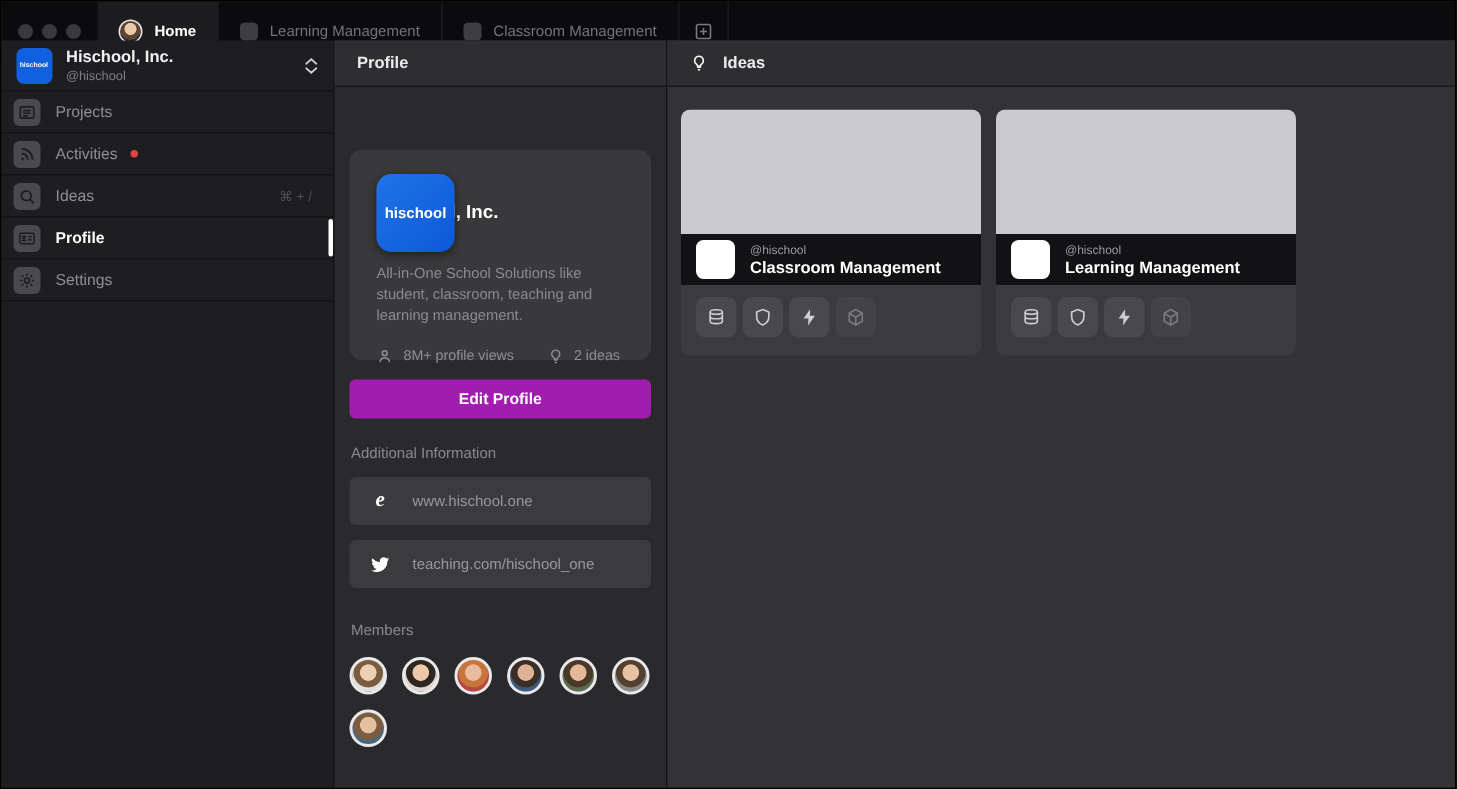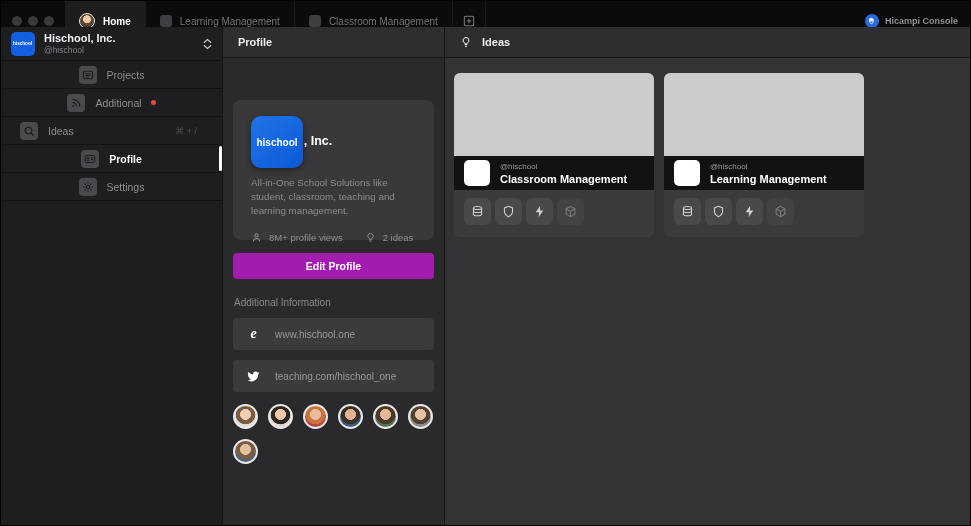--- a/index.html
+++ b/index.html
@@ -32,22 +32,22 @@
                border-bottom:1px solid #121214; }
   .ws-logo { width:24px; height:24px; border-radius:5px; background:#1160e0; flex:none;
              display:flex; align-items:center; justify-content:center;
              color:#fff; font-weight:bold; overflow:hidden; }
   .ws-logo span { font-size:10px; transform:scale(.46); white-space:nowrap; }
   .ws-name { font-size:11px; font-weight:bold; color:#f0f0f2; line-height:1.15; }
   .ws-handle { font-size:8.5px; color:#808084; }
   .ws-chevrons { margin-left:auto; color:#cfcfd3; display:flex; flex-direction:column; }
   .ws-chevrons svg { display:block; }
 
-  .nav-item { height:28px; display:flex; align-items:center; padding:0 19px;
-              border-bottom:1px solid #121214; position:relative; cursor:default;justify-content:center; }
+  .nav-item { height:28px; display:flex; align-items:center; padding:0 8px;
+              border-bottom:1px solid #121214; position:relative; cursor:default; }
   .nav-icon { width:18px; height:18px; border-radius:4px; background:#4a4a4e; flex:none;
               color:#1d1d1f; display:flex; align-items:center; justify-content:center; }
   .nav-label { margin-left:10px; font-size:10.5px; color:#8e8e92; }
   .nav-item.active .nav-label { color:#fafafa; font-weight:bold; }
   .nav-item.active::after { content:""; position:absolute; right:0; top:1px; bottom:1px;
                             width:3px; background:#fff; border-radius:2px; }
   .red-dot { width:5px; height:5px; border-radius:50%; background:#e04444; margin-left:9px; }
   .nav-shortcut { margin-left:auto; margin-right:6px; font-size:9px; color:#4e4e52; }
 
   
@@ -137,28 +137,20 @@
       <span>Classroom Management</span>
     </div>
     <div class="new-tab">
       <span>
         <svg width="14" height="14" viewBox="0 0 24 24" fill="none" stroke="currentColor" stroke-width="1.8">
             <rect x="4" y="4" width="16" height="16" rx="2"></rect>
             <path d="M12 8v8M8 12h8"></path>
           </svg>
       </span>
     </div>
-    <div class="brand">
-      <span class="brand-icon">
-        <svg width="9" height="9" viewBox="0 0 24 24" fill="none" stroke="currentColor" stroke-width="2.4" stroke-linecap="round" stroke-linejoin="round">
-            <path d="M7 11V5.5a1.2 1.2 0 012.4 0V10M9.4 10V3.8a1.2 1.2 0 012.4 0V10M11.8 10V4.6a1.2 1.2 0 012.4 0V10M14.2 10.5V6.4a1.2 1.2 0 012.4 0v5.1c0 3.6-2.2 6-4.8 6S7 15 7 11"></path>
-          </svg>
-      </span>
-      <span>Hicampi Console</span>
-    </div>
   </div>
 
   <div class="sidebar">
     <div class="workspace">
       <div class="ws-logo">
         <span>hischool</span>
       </div>
       <div>
         <div class="ws-name">Hischool, Inc.</div>
         <div class="ws-handle">@hischool</div>
@@ -187,21 +179,21 @@
       <span class="nav-label">Projects</span>
     </div>
 
     <div class="nav-item">
       <span class="nav-icon">
         <svg width="12" height="12" viewBox="0 0 24 24" fill="none" stroke="currentColor" stroke-width="2.4">
             <path d="M5 11a8 8 0 018 8M5 4.5A14.5 14.5 0 0119.5 19"></path>
             <circle cx="6" cy="18" r="1.8" fill="currentColor" stroke="none"></circle>
           </svg>
       </span>
-      <span class="nav-label">Additional</span>
+      <span class="nav-label">Activities</span>
       <span class="red-dot"></span>
     </div>
 
     <div class="nav-item">
       <span class="nav-icon">
         <svg width="12" height="12" viewBox="0 0 24 24" fill="none" stroke="currentColor" stroke-width="2.4">
             <circle cx="11" cy="11" r="6.5"></circle>
             <path d="M15.8 15.8L21 21"></path>
           </svg>
       </span>
@@ -277,20 +269,21 @@
       </div>
       <div class="link-row">
         <span class="link-ico">
           <svg width="13" height="13" viewBox="0 0 24 24" fill="currentColor">
               <path d="M23 5c-.8.4-1.7.7-2.6.8a4.6 4.6 0 002-2.6c-.9.6-1.9 1-2.9 1.2a4.5 4.5 0 00-7.8 4.1A12.9 12.9 0 012.4 3.9a4.5 4.5 0 001.4 6.1 4.4 4.4 0 01-2-.6v.1c0 2.2 1.5 4 3.6 4.4a4.6 4.6 0 01-2 .1 4.5 4.5 0 004.2 3.1A9.1 9.1 0 011 19a12.8 12.8 0 006.9 2c8.3 0 12.9-6.9 12.9-12.9v-.6c.9-.6 1.6-1.4 2.2-2.5z"></path>
             </svg>
         </span>
         <span>teaching.com/hischool_one</span>
       </div>
 
+      <div class="section-label members">Members</div>
       <div class="avatar-row">
         <span class="avatar av1"></span>
         <span class="avatar av2"></span>
         <span class="avatar av3"></span>
         <span class="avatar av4"></span>
         <span class="avatar av5"></span>
         <span class="avatar av6"></span>
       </div>
       <div class="avatar-row">
         <span class="avatar av7"></span>

